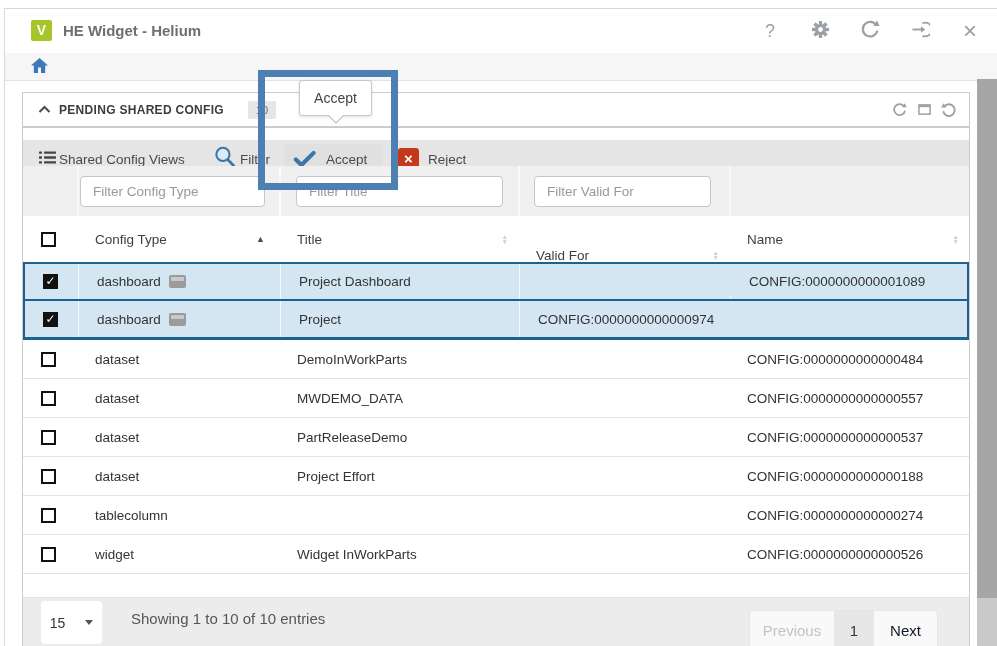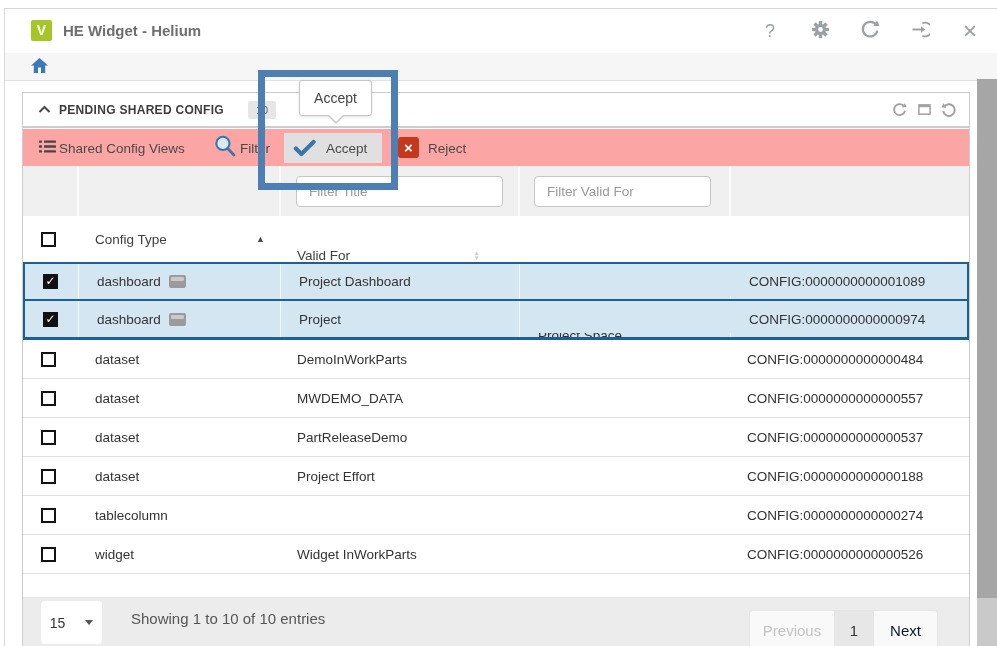--- a/index.html
+++ b/index.html
@@ -45,21 +45,21 @@
   .count-badge{margin-left:24px;background:#e6e6e6;color:#6a6a6a;font-size:11px;
                padding:3px 8px;border-radius:2px;}
   .panel-actions{margin-left:auto;display:flex;align-items:center;gap:9px;padding-right:12px;}
   .pbtn{display:flex;align-items:center;justify-content:center;width:16px;height:16px;cursor:pointer;}
 
   
   .panel-body{position:absolute;left:22px;top:127px;width:948px;bottom:0;box-sizing:border-box;
               border-left:1px solid #ccc;border-right:1px solid #ccc;border-top:1px solid #ccc;background:#fff;}
 
   
-  .toolbar{position:absolute;left:0;top:1px;right:0;height:38px;background:#fca5a5;border-bottom:1px solid #ddd;}
+  .toolbar{position:absolute;left:0;top:12px;right:0;height:38px;background:#e5e5e5;border-bottom:1px solid #ddd;}
   .toolbar .abs{position:absolute;top:50%;transform:translateY(-50%);}
   .tb-label{font-size:13.5px;color:#4a4a4a;white-space:nowrap;}
   .accept-btn{position:absolute;left:261px;top:4px;width:98px;height:30px;background:#e0e0e0;
               display:flex;align-items:center;cursor:pointer;}
   .accept-btn .tb-label{margin-left:10px;}
   .reject-icon{position:absolute;left:375px;top:8px;width:21px;height:21px;background:var(--reject-red);
                border-radius:3px;color:#fff;font-weight:bold;font-size:15px;line-height:21px;text-align:center;cursor:pointer;}
 
   
   .filter-row{position:absolute;left:0;top:38px;right:0;height:50px;background:#f0f0f0;}
@@ -249,39 +249,54 @@
 
       <span class="reject-icon">×</span>
       <span class="abs tb-label" style="left:405px">Reject</span>
     </div>
 
     <div class="filter-row">
       <div class="vsep" style="left:54px"></div>
       <div class="vsep" style="left:256px"></div>
       <div class="vsep" style="left:495px"></div>
       <div class="vsep" style="left:706px"></div>
+      <input class="filter-input" style="left: 57px; width: 185px;" placeholder="Filter Config Type">
       <input class="filter-input" style="left: 273px; width: 207px;" placeholder="Filter Title">
       <input class="filter-input" style="left: 511px; width: 177px;" placeholder="Filter Valid For">
     </div>
 
     <div class="thead">
       <div class="hcell col-cb">
         <span class="cb"></span>
       </div>
       <div class="hcell col-type">
         <span>Config Type</span>
         <span class="sort-asc">▲</span>
+      </div>
+      <div class="hcell col-title">
+        <span>Title</span>
+        <span class="sort-idle">
+          <span>▲</span>
+            <span>▼</span>
+        </span>
       </div>
       <div class="hcell col-valid">
         <span>Valid For</span>
         <span class="sort-idle">
           <span>▲</span>
             <span>▼</span>
         </span>
       </div>
+      <div class="hcell col-name">
+        <span>Name</span>
+        <span class="sort-idle">
+          <span>▲</span>
+            <span>▼</span>
+        </span>
+      </div>
     </div>
 
     <div class="tbody">
   <div class="trow selected sel-first">
     <div class="cell col-cb">
             <span class="cb checked">✓</span>
           </div>
     <div class="cell col-type">
       <span class="txt">dashboard</span>
       <span class="dash-icon" style="display: inline-block;"></span>
@@ -293,21 +308,20 @@
 
   <div class="trow selected sel-last">
     <div class="cell col-cb">
             <span class="cb checked">✓</span>
           </div>
     <div class="cell col-type">
       <span class="txt">dashboard</span>
       <span class="dash-icon" style="display: inline-block;"></span>
     </div>
     <div class="cell col-title">Project</div>
-    <div class="cell col-valid">Project Space</div>
     <div class="cell col-name">CONFIG:0000000000000974</div>
   </div>
 
   <div class="trow">
     <div class="cell col-cb">
             <span class="cb"></span>
           </div>
     <div class="cell col-type">
       <span class="txt">dataset</span>
 

